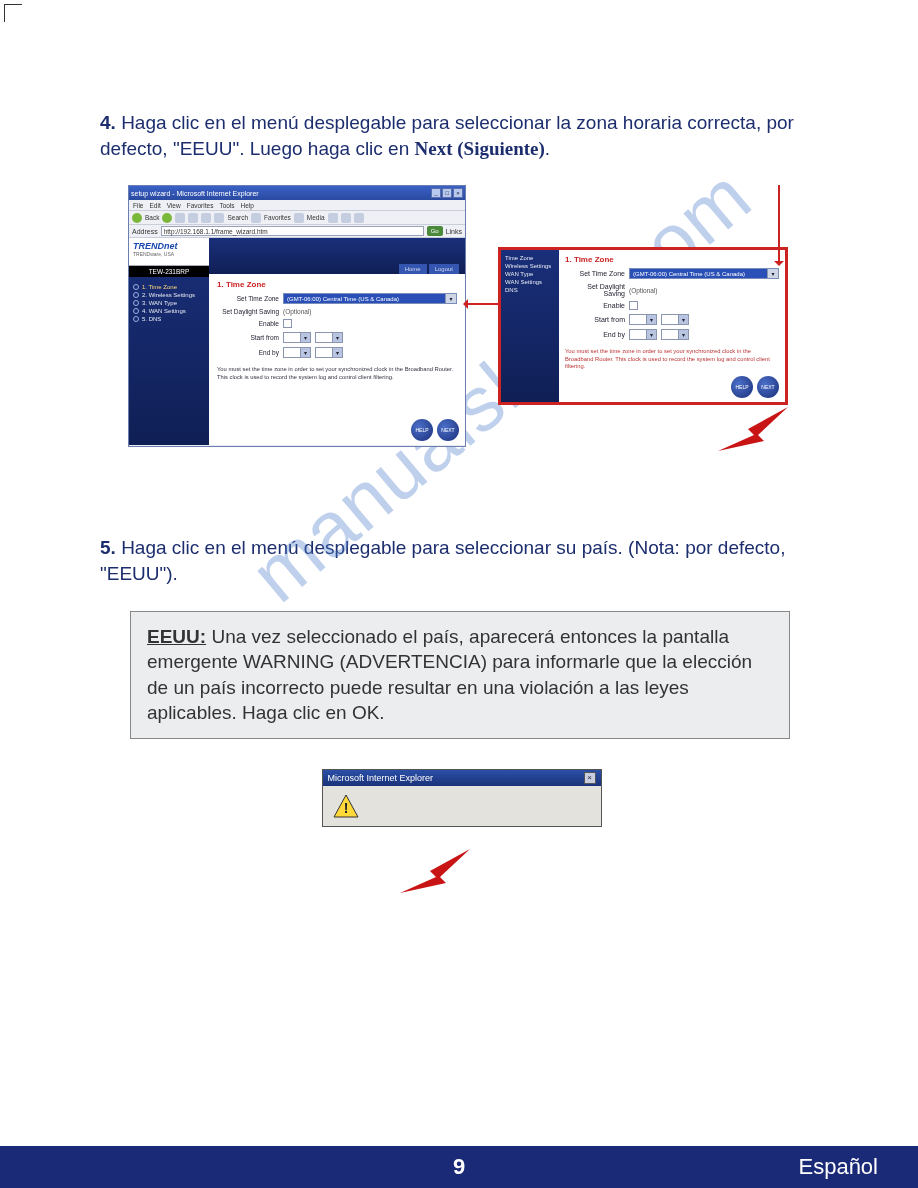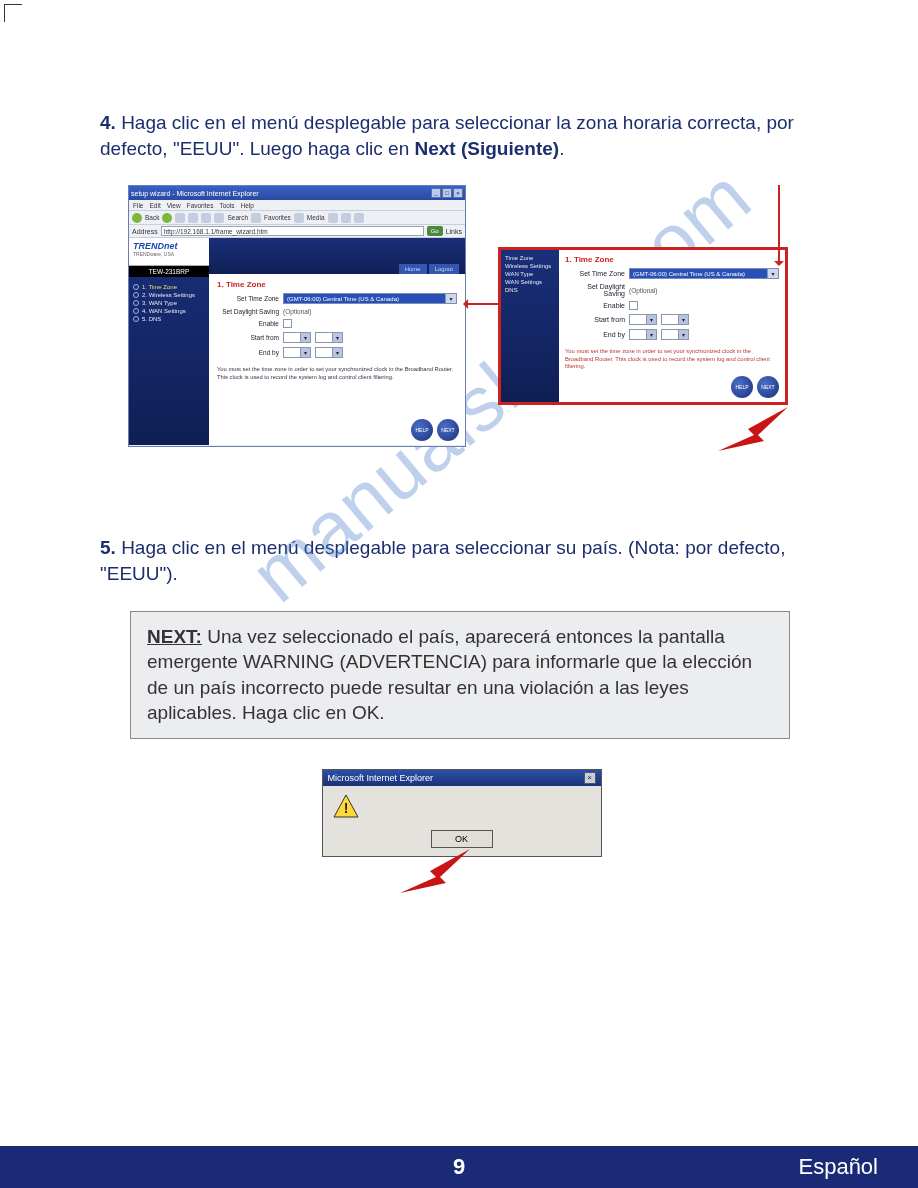--- a/index.html
+++ b/index.html
@@ -15,21 +15,21 @@
     padding: 110px 95px 0 100px;
   }
   .step { margin-bottom: 20px; }
   .step-text {
     font-size: 19px;
     color: #1c2e6e;
     line-height: 1.35;
     margin-bottom: 24px;
   }
   .step-num { font-weight: bold; }
-  .bold { font-weight: bold; }
+  .bold { font-weight: bold; font-family: Liberation Serif, serif; }
 
   
   .watermark {
     position: absolute;
     left: 190px; top: 340px;
     font-size: 78px;
     color: rgba(70,120,200,0.35);
     transform: rotate(-40deg);
     transform-origin: center;
     pointer-events: none;
@@ -518,38 +518,35 @@
     </div>
   </div>
 
   <div class="step">
     <p class="step-text">
       <span class="step-num">5.</span><span> Haga clic en el menú desplegable para seleccionar su país. (Nota: por defecto, "EEUU").</span>
     </p>
 
     <div class="note-box">
       <p class="note-text">
-        <span class="note-label">NEXT:</span><span> Una vez seleccionado el país, aparecerá entonces la pantalla emergente WARNING (ADVERTENCIA) para informarle que la elección de un país incorrecto puede resultar en una violación a las leyes aplicables. Haga clic en OK.</span>
+        <span class="note-label">EEUU:</span><span> Una vez seleccionado el país, aparecerá entonces la pantalla emergente WARNING (ADVERTENCIA) para informarle que la elección de un país incorrecto puede resultar en una violación a las leyes aplicables. Haga clic en OK.</span>
       </p>
     </div>
 
     <div class="dialog-wrap">
       <div class="dialog">
         <div class="dialog-title">
           <span>Microsoft Internet Explorer</span>
           <div class="dlg-x">×</div>
         </div>
         <div class="dialog-body">
           <svg class="warn-icon" viewBox="0 0 26 24">
             <polygon points="13,1 25,23 1,23" fill="#ffd83a" stroke="#333" stroke-width="1"></polygon>
             <text x="13" y="19" text-anchor="middle" font-size="14" font-weight="bold" fill="#222">!</text>
           </svg>
-        </div>
-        <div class="dlg-ok-row">
-          <div class="dlg-ok">OK</div>
         </div>
       </div>
       <div class="big-arrow" style="left:78px; top:80px;">
         <svg width="70" height="44">
             <polygon points="70,0 30,22 36,28 0,44 46,34 40,28" fill="#c81414"></polygon>
           </svg>
       </div>
     </div>
   </div>
 

